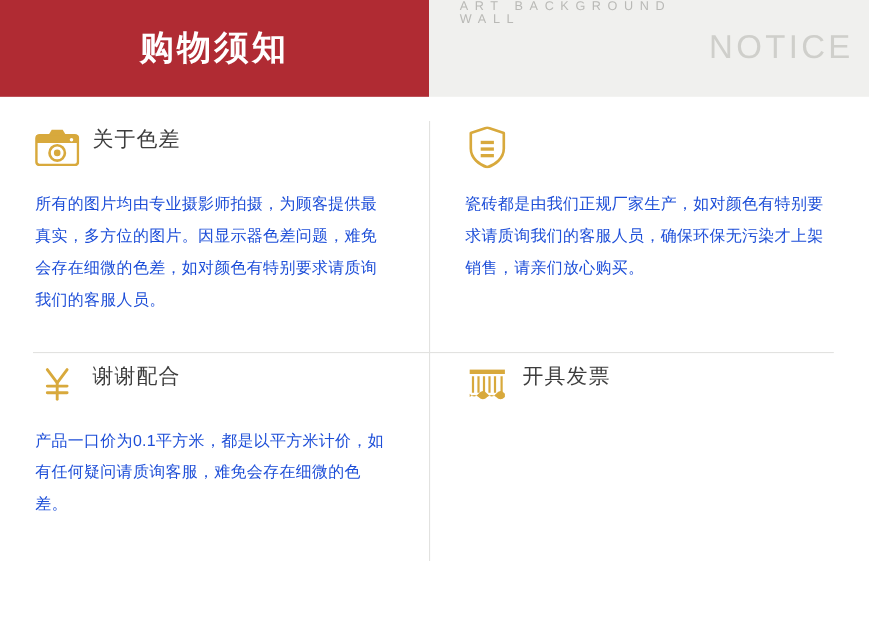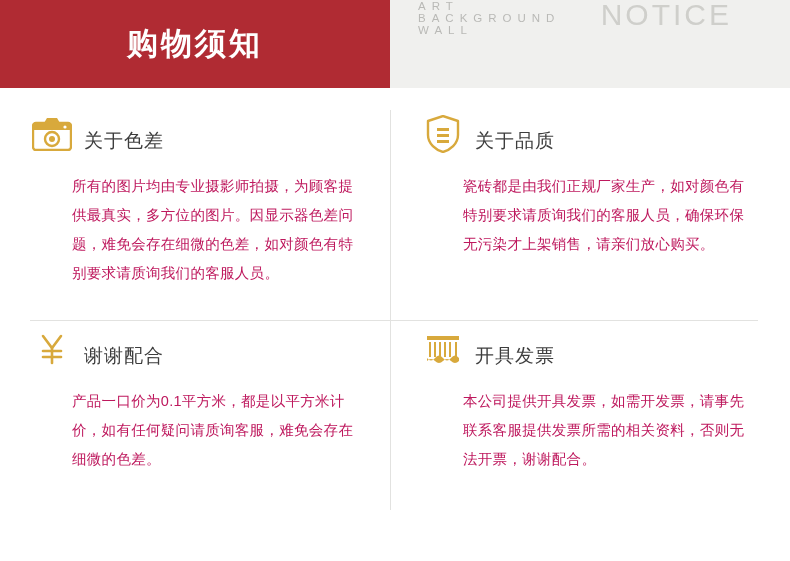--- a/index.html
+++ b/index.html
@@ -52,22 +52,21 @@
   }
   .header-sub {
     color: #b9b9b6;
     font-size: 11.5px;
     letter-spacing: 6px;
     margin-bottom: 2px;
     font-weight: normal;
   }
   .header-notice-row {
     display: flex;
-    align-items: flex-start;
-    gap: 44px;
+    align-items: center;
   }
   .header-notice {
     color: #cfcfcb;
     font-size: 30px;
     letter-spacing: 3px;
     line-height: 1;
   }
   .header-rule {
     flex: 1;
     height: 1px;
@@ -111,44 +110,43 @@
     position: absolute;
     left: 30px;
     top: 320px;
     width: 728px;
     height: 1px;
     background: #e2e2e0;
   }
 
   .item-head {
     display: flex;
-    align-items: flex-end;
+    align-items: flex-start;
     margin-bottom: 18px;
   }
   .item-icon {
     width: 40px;
     height: 40px;
     margin-right: 12px;
     flex: 0 0 40px;
     display: flex;
     align-items: center;
     justify-content: center;
   }
   .item-title {
     font-size: 19px;
     color: #3d3d3d;
     letter-spacing: 1px;
   }
   .item-body {
     font-size: 14.5px;
     line-height: 29px;
-    color: #be185d;
+    color: #1d4ed8;
     letter-spacing: 0.3px;
     max-width: 330px;
-    margin-left: 40px;
   }
 
   
   .bottom-mark {
     position: absolute;
     left: 310px;
     top: 520px;
     font-size: 11px;
     color: #efefef;
     letter-spacing: 1px;
@@ -197,21 +195,20 @@
     <div class="cell right">
       <div class="item-head">
         <span class="item-icon">
           <svg width="34" height="38" viewBox="0 0 34 38" xmlns="http://www.w3.org/2000/svg">
             <path d="M17 1 L32 6 V20 C32 29 24 35 17 37 C10 35 2 29 2 20 V6 Z" fill="none" stroke="#d8a93c" stroke-width="2.4" stroke-linejoin="round"></path>
             <rect x="11" y="13" width="12" height="3" fill="#d8a93c"></rect>
             <rect x="11" y="19" width="12" height="3" fill="#d8a93c"></rect>
             <rect x="11" y="25" width="12" height="3" fill="#d8a93c"></rect>
           </svg>
         </span>
-        <span class="item-title">关于品质</span>
       </div>
       <div class="item-body">瓷砖都是由我们正规厂家生产，如对颜色有特别要求请质询我们的客服人员，确保环保无污染才上架销售，请亲们放心购买。</div>
     </div>
 
     <div class="cell left">
       <div class="item-head">
         <span class="item-icon">
           <svg width="30" height="34" viewBox="0 0 30 34" xmlns="http://www.w3.org/2000/svg">
             <path d="M6 4 L15 16 L24 4" fill="none" stroke="#d8a93c" stroke-width="2.6" stroke-linecap="round"></path>
             <line x1="15" y1="16" x2="15" y2="31" stroke="#d8a93c" stroke-width="2.6" stroke-linecap="round"></line>
@@ -235,19 +232,18 @@
               <line x1="15" y1="9" x2="15" y2="24"></line>
               <line x1="20" y1="9" x2="20" y2="24"></line>
               <line x1="25" y1="9" x2="25" y2="24"></line>
               <line x1="31" y1="9" x2="31" y2="24"></line>
             </g>
             <path d="M2 25 Q6 30 10 25 T18 25 T26 25 T34 25 L34 28 Q30 32 26 28 T18 28 T10 28 T2 28 Z" fill="#d8a93c"></path>
           </svg>
         </span>
         <span class="item-title">开具发票</span>
       </div>
-      <div class="item-body">本公司提供开具发票，如需开发票，请事先联系客服提供发票所需的相关资料，否则无法开票，谢谢配合。</div>
     </div>
 
   </div>
 
   <div class="bottom-mark"></div>
 </div>
 
 </body></html>

